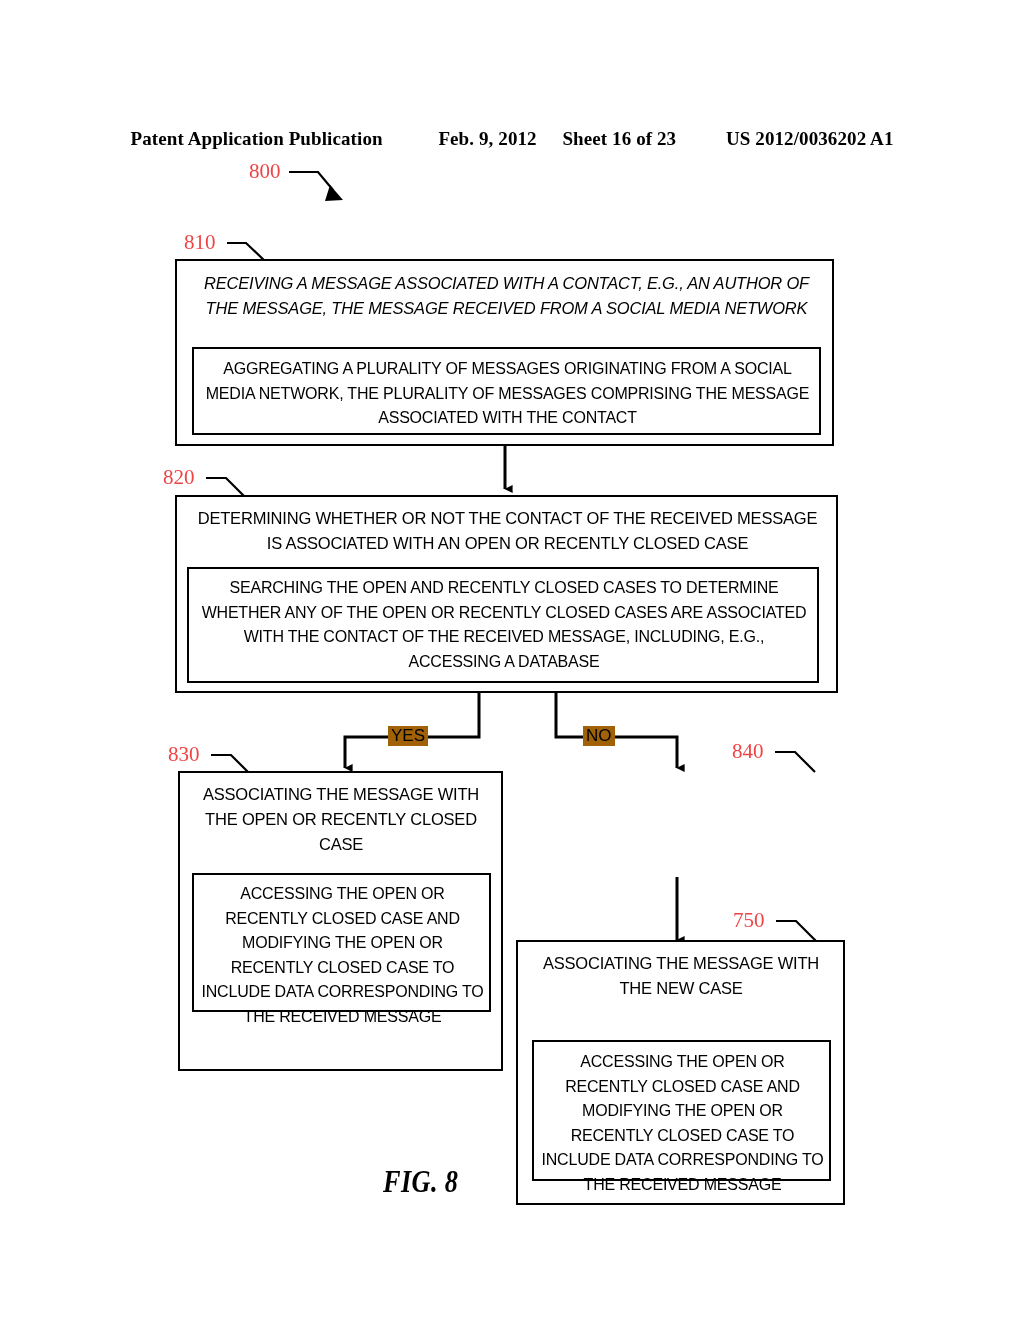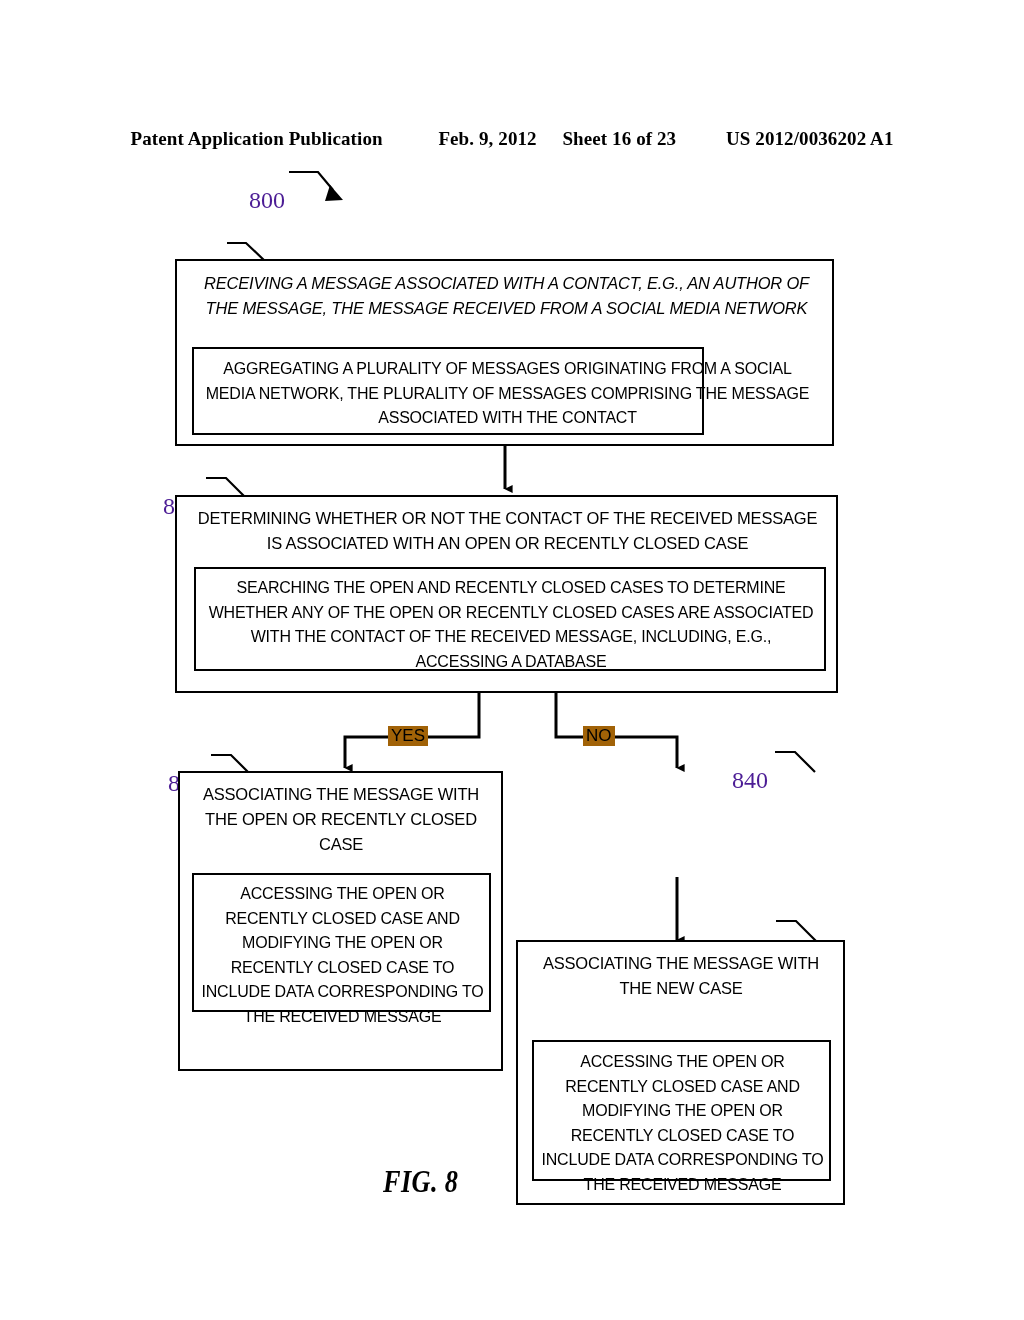--- a/index.html
+++ b/index.html
@@ -77,24 +77,23 @@
   }
   .btext.small {
     font-size: 16px;
     line-height: 24.5px;
   }
 
   
   .refnum {
     position: absolute;
     font-family: "Liberation Serif", serif;
-    font-size: 24px;
-    color: #4c1d95;
-    white-space: nowrap;
-    margin-top: 28px;
+    font-size: 21px;
+    color: #ef4444;
+    white-space: nowrap;
   }
 
   
   .branch-label {
     position: absolute;
     font-family: "Liberation Sans", sans-serif;
     font-size: 17px;
     background: #a16207;
     padding: 0 3px;
     color: #000;
@@ -179,29 +178,29 @@
   <div class="refnum" style="left:732px; top:739px;">840</div>
   <div class="refnum" style="left:733px; top:908px;">750</div>
   <div class="refnum" style="left:545px; top:1004px;">855</div>
 
   <div class="branch-label" style="left:388px; top:726px;">YES</div>
   <div class="branch-label" style="left:583px; top:726px;">NO</div>
 
   <div class="obox" style="left:175px; top:259px; width:659px; height:187px;">
     <div class="btext" style="left:12px; top:10px; width:635px;font-style:italic;">RECEIVING A MESSAGE ASSOCIATED WITH A CONTACT, E.G., AN AUTHOR OF THE MESSAGE, THE MESSAGE RECEIVED FROM A SOCIAL MEDIA NETWORK</div>
 
-    <div class="ibox" style="left:15px; top:86px; width:512px; height:88px;">
+    <div class="ibox" style="left:15px; top:86px; width:629px; height:88px;">
       <div class="btext small" style="left:10px; top:8px; width:607px;">AGGREGATING A PLURALITY OF MESSAGES ORIGINATING FROM A SOCIAL MEDIA NETWORK, THE PLURALITY OF MESSAGES COMPRISING THE MESSAGE ASSOCIATED WITH THE CONTACT</div>
     </div>
   </div>
 
   <div class="obox" style="left:175px; top:495px; width:663px; height:198px;">
     <div class="btext" style="left:12px; top:9px; width:637px;">DETERMINING WHETHER OR NOT THE CONTACT OF THE RECEIVED MESSAGE IS ASSOCIATED WITH AN OPEN OR RECENTLY CLOSED CASE</div>
 
-    <div class="ibox" style="left:17px; top:70px; width:632px; height:104px;">
+    <div class="ibox" style="left:10px; top:70px; width:632px; height:116px;">
       <div class="btext small" style="left:8px; top:7px; width:614px;">SEARCHING THE OPEN AND RECENTLY CLOSED CASES TO DETERMINE WHETHER ANY OF THE OPEN OR RECENTLY CLOSED CASES ARE ASSOCIATED WITH THE CONTACT OF THE RECEIVED MESSAGE, INCLUDING, E.G., ACCESSING A DATABASE</div>
     </div>
   </div>
 
   <div class="obox" style="left:178px; top:771px; width:325px; height:300px;">
     <div class="btext" style="left:8px; top:9px; width:306px;">ASSOCIATING THE MESSAGE WITH THE OPEN OR RECENTLY CLOSED CASE</div>
 
     <div class="ibox" style="left:12px; top:100px; width:299px; height:139px;">
       <div class="btext small" style="left:5px; top:7px; width:287px;">ACCESSING THE OPEN OR RECENTLY CLOSED CASE AND MODIFYING THE OPEN OR RECENTLY CLOSED CASE TO INCLUDE DATA CORRESPONDING TO THE RECEIVED MESSAGE</div>
     </div>

